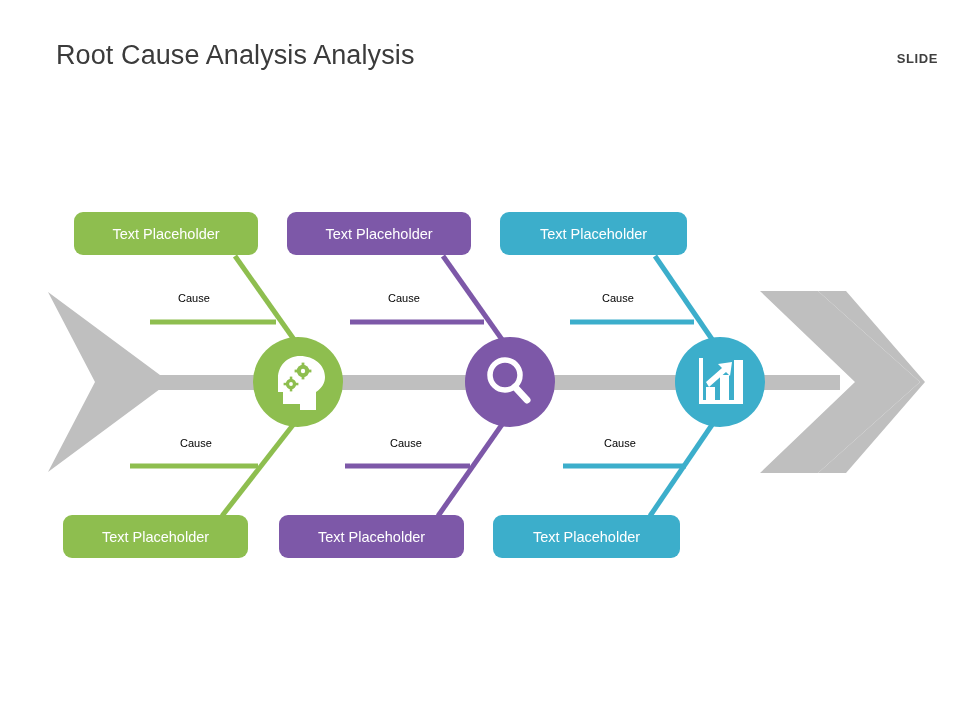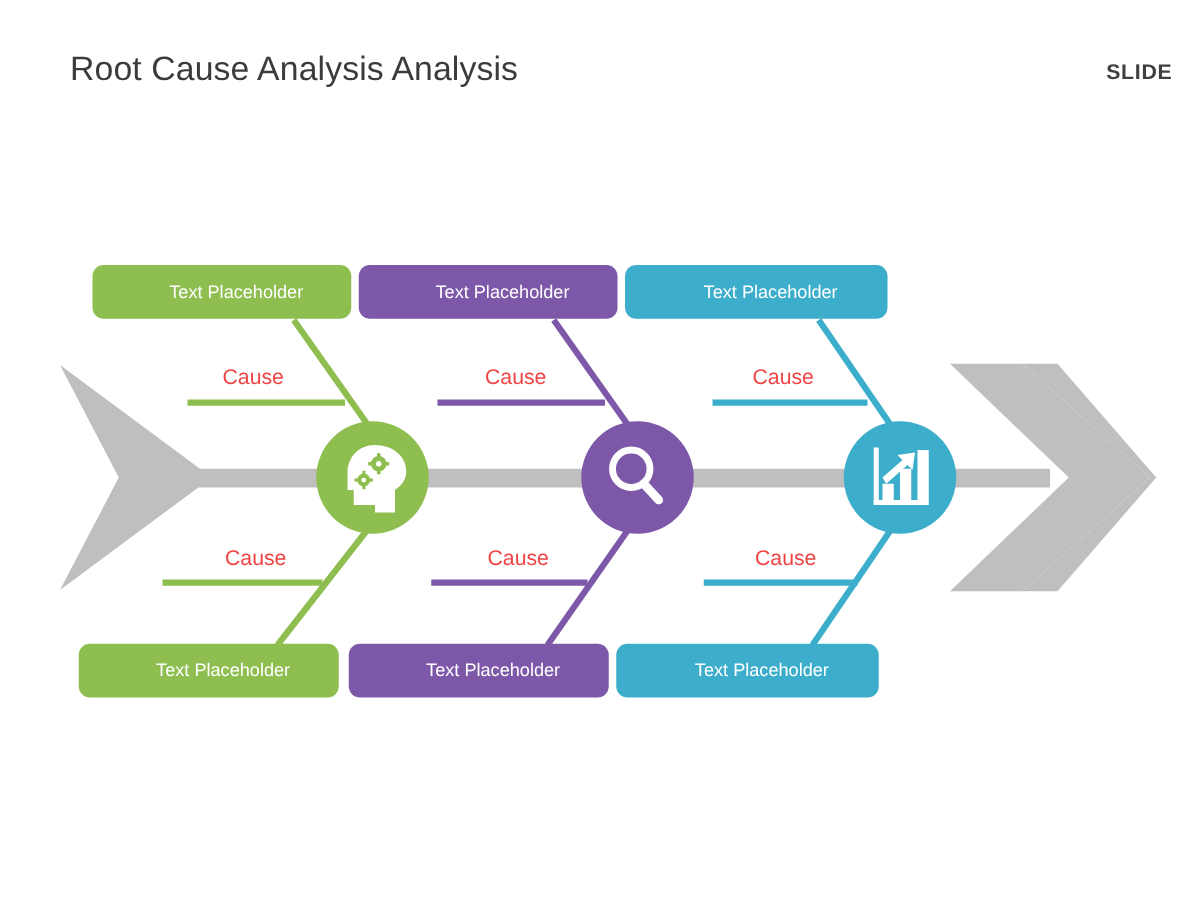--- a/index.html
+++ b/index.html
@@ -39,21 +39,21 @@
   
   .logo {
     position: absolute;
     right: 26px;
     top: 42px;
     height: 32px;
     display: flex;
     align-items: center;
   }
   .logo-slide {
-    font-size: 17px;
+    font-size: 13px;
     font-weight: bold;
     color: #3f3f3f;
     letter-spacing: 0.6px;
     margin-right: -4px;
     z-index: 2;
   }
   .logo-badge {
     position: relative;
     display: inline-block;
     width: 92px;
@@ -90,27 +90,26 @@
   .ph-box {
     position: absolute;
     border-radius: 9px;
     display: flex;
     align-items: center;
     justify-content: center;
     color: #ffffff;
     font-size: 14.5px;
     font-weight: 400;
     white-space: nowrap;
-    padding-left: 23px;
   }
 
   .cause-label {
     position: absolute;
-    font-size: 17px;
-    color: #ef4444;
+    font-size: 11px;
+    color: #000000;
     white-space: nowrap;
   }
 </style>
 </head>
 <body>
 
 <div class="slide">
 
   <div class="slide-title">Root Cause Analysis Analysis</div>
 

